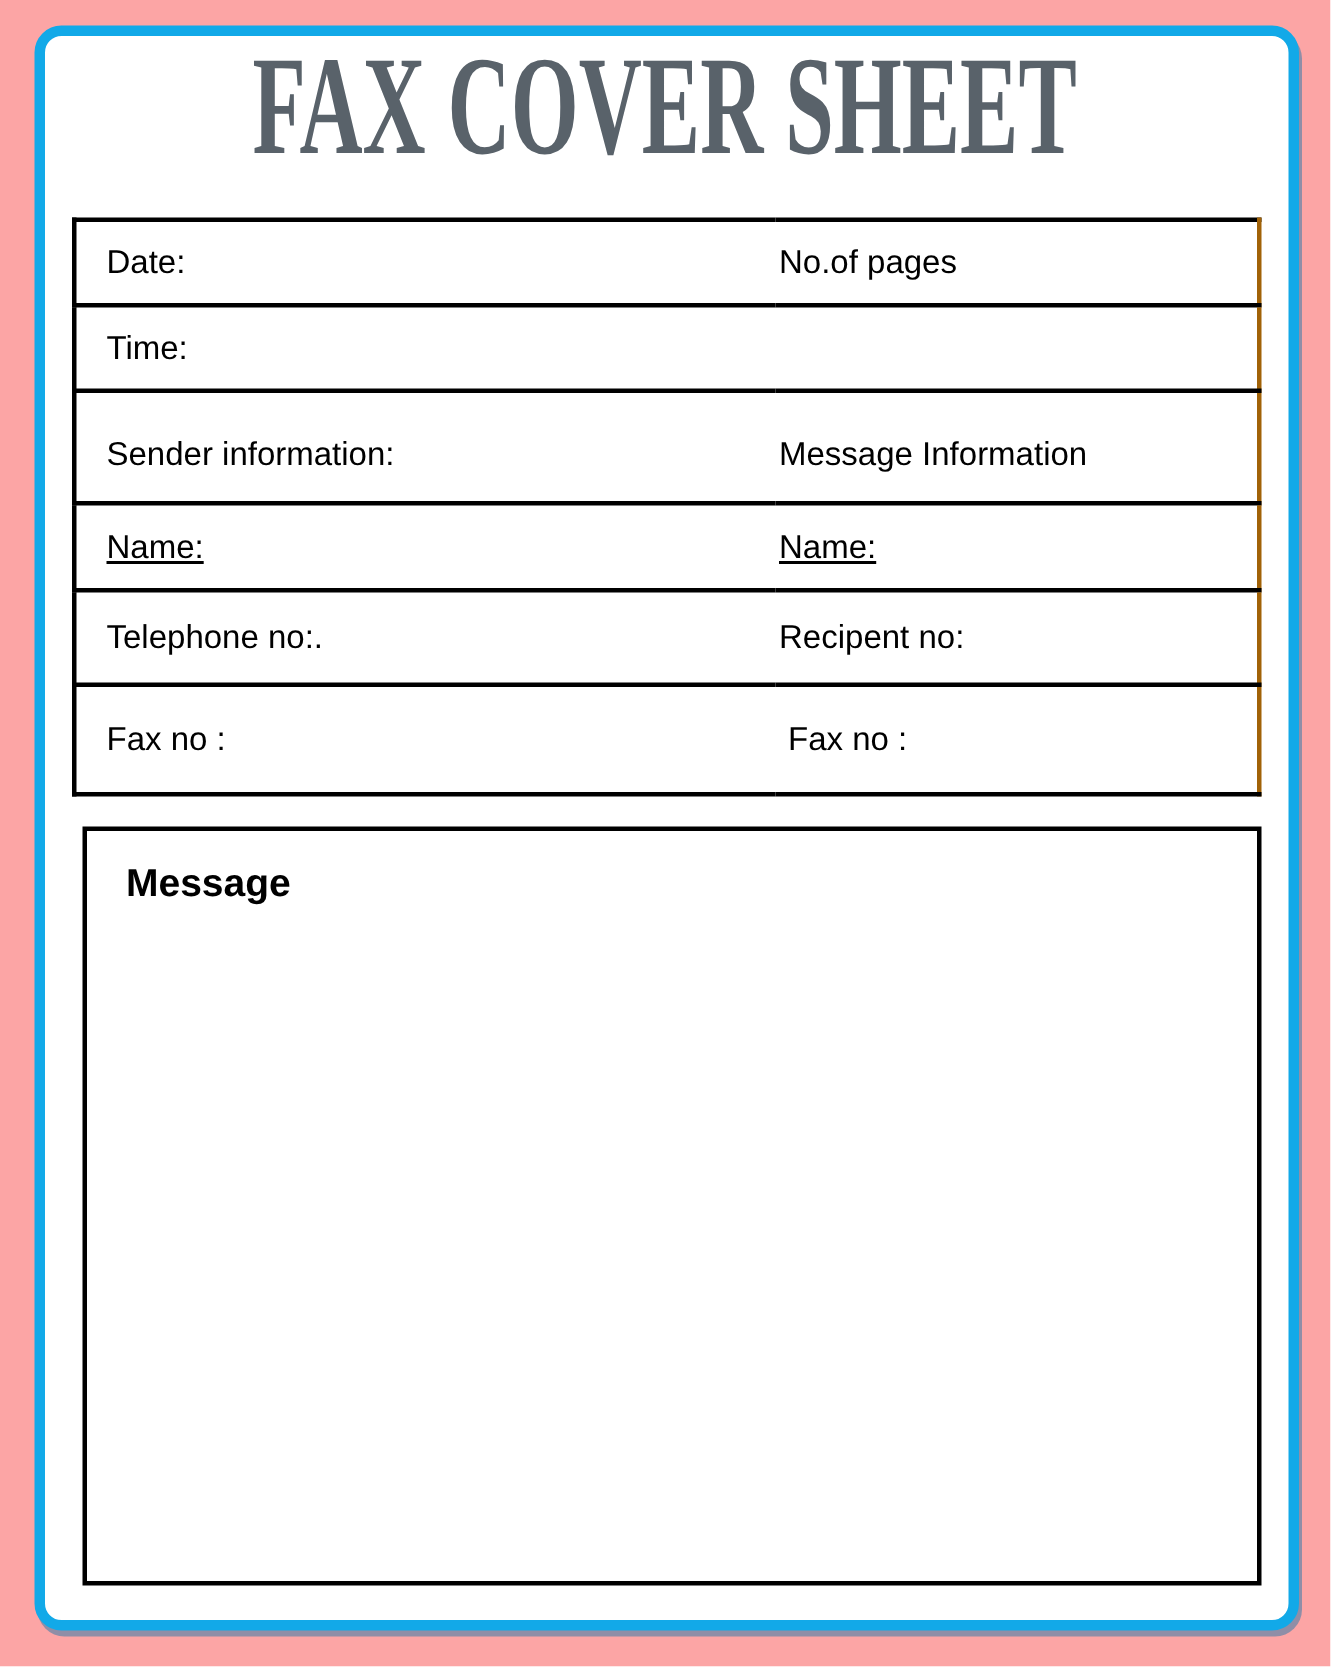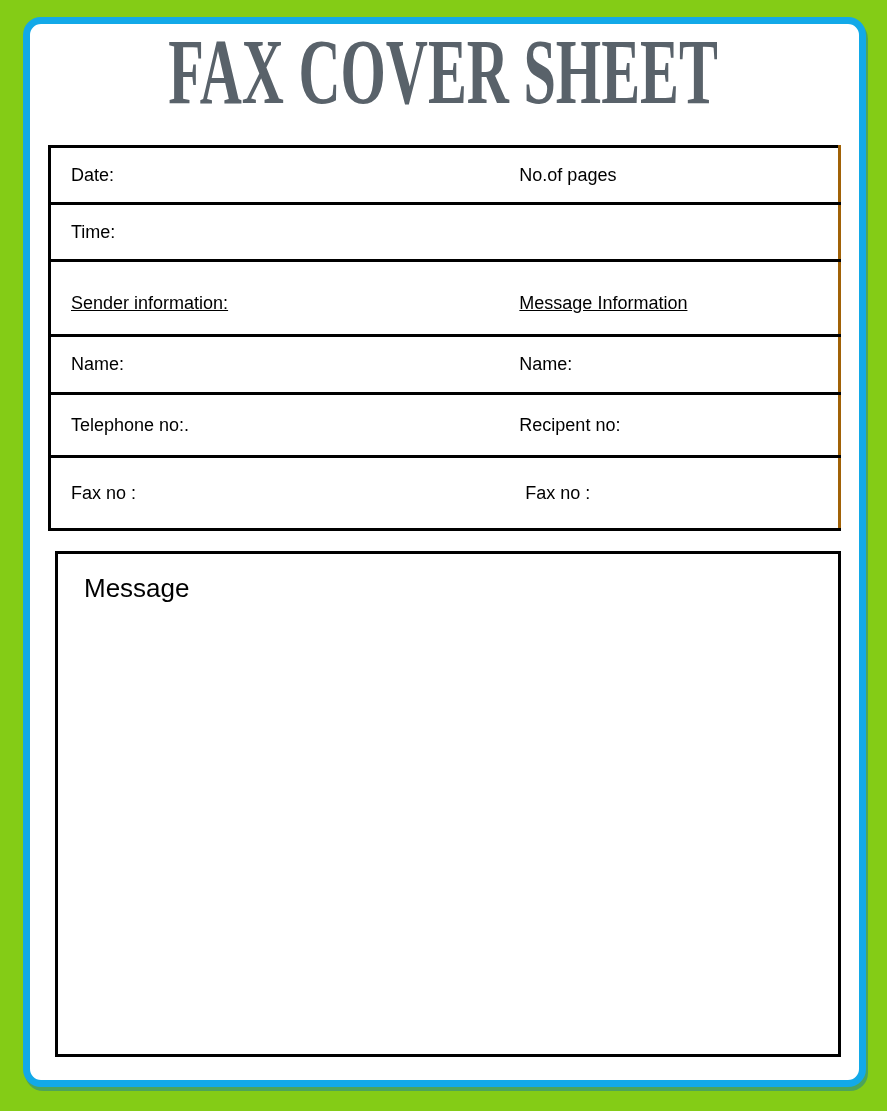--- a/index.html
+++ b/index.html
@@ -5,21 +5,21 @@
   html, body {
     margin: 0;
     padding: 0;
     background: #ffffff;
     font-family: "Liberation Sans", sans-serif;
   }
   .page {
     position: relative;
     width: 887px;
     height: 1111px;
-    background: #84cc16;
+    background: #fca5a5;
     overflow: hidden;
   }
   .border-frame {
     position: absolute;
     left: 23px;
     top: 17px;
     width: 843px;
     height: 1070px;
     box-sizing: border-box;
     border: 7px solid var(--accent, #12a9e8);
@@ -51,61 +51,61 @@
     position: absolute;
     left: 48px;
     top: 145px;
     width: 793px;
     border-collapse: collapse;
     table-layout: fixed;
   }
   table.info-table td {
     border-top: 3px solid #000000;
     border-bottom: 3px solid #000000;
-    font-size: 18px;
+    font-size: 22px;
     color: #000000;
     vertical-align: middle;
     padding: 0;
     white-space: nowrap;
     overflow: hidden;
   }
   table.info-table td.col-left {
     width: 56.5%;
     border-left: 3px solid #000000;
     border-right: none;
     padding-left: 20px;
   }
   table.info-table td.col-right {
     border-right: 3px solid #a16207;
     border-left: none;
     padding-left: 2px;
   }
   tr.row-date      { height: 57px; }
   tr.row-time      { height: 57px; }
-  tr.row-sender    { height: 75px; text-decoration: underline; }
+  tr.row-sender    { height: 75px; }
   tr.row-sender td { padding-top: 10px; }
-  tr.row-name      { height: 58px; }
+  tr.row-name      { height: 58px; text-decoration: underline; }
   tr.row-phone     { height: 63px; }
   tr.row-fax       { height: 73px; }
   tr.row-fax td.col-right { padding-left: 8px; }
   .message-box {
     position: absolute;
     left: 55px;
     top: 551px;
     width: 786px;
     height: 506px;
     box-sizing: border-box;
     border: 3px solid #000000;
     background: #ffffff;
   }
   .message-label {
     display: inline-block;
     margin: 19px 0 0 26px;
     font-size: 26px;
-    font-weight: 400;
+    font-weight: 700;
     color: #000000;
   }
 </style>
 </head>
 <body>
 
 <div class="page">
   <div class="border-frame"></div>
 
   <div class="title-wrap">

